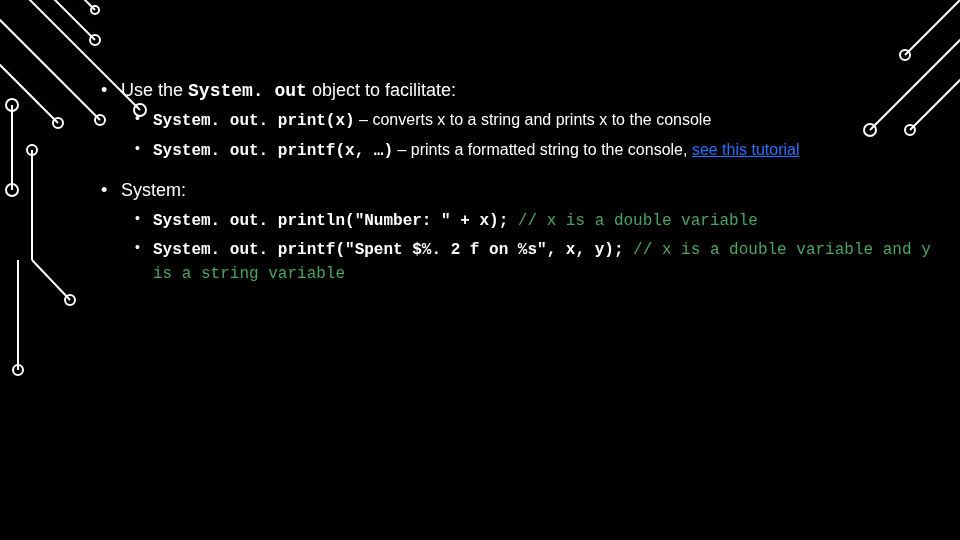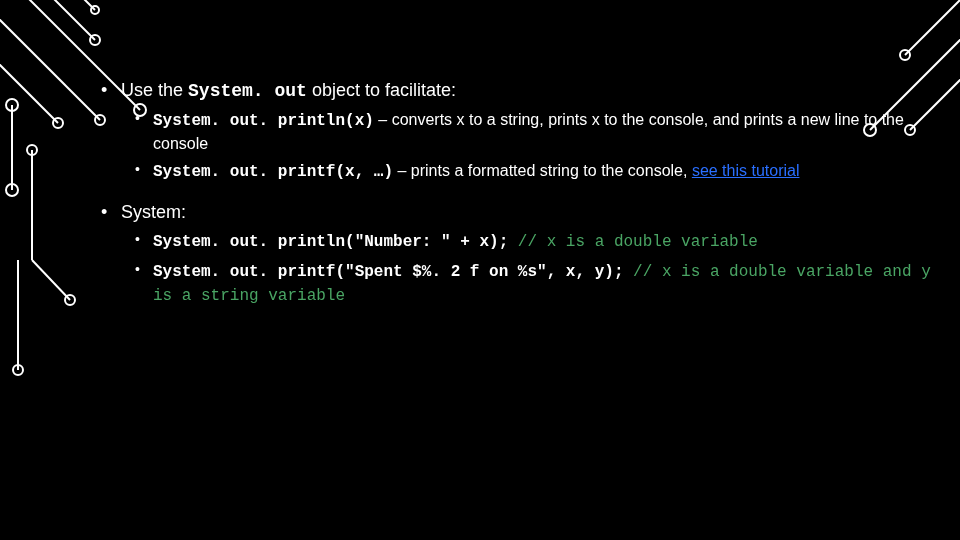--- a/index.html
+++ b/index.html
@@ -124,21 +124,21 @@
   </g>
 </svg>
 
 <div class="content">
 
   <ul class="lvl1">
     <li>
       <span>Use the </span><span class="code">System. out</span><span> object to facilitate:</span>
       <ul class="lvl2">
         <li>
-          <span class="code">System. out. println(x)</span><span> – converts x to a string, prints x to the console, and prints a new line to the console</span>
+          <span class="code">System. out. print(x)</span><span> – converts x to a string and prints x to the console</span>
         </li>
         <li>
           <span class="code">System. out. printf(x, …)</span><span> – prints a formatted string to the console, </span><span class="link">see this tutorial</span>
         </li>
       </ul>
     </li>
 
     <li>
       <span>System:</span>
       <ul class="lvl2">

